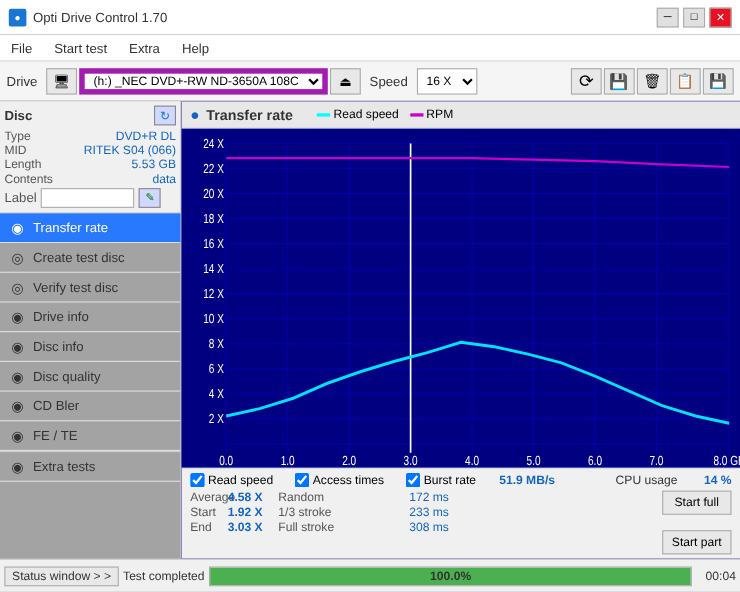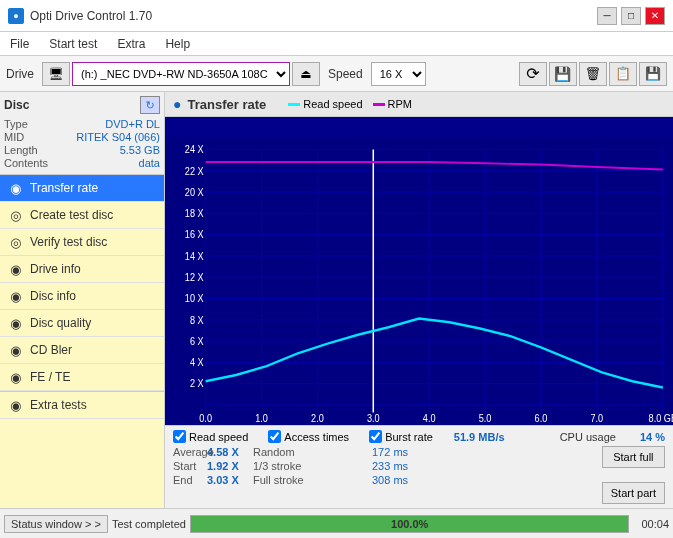--- a/index.html
+++ b/index.html
@@ -41,42 +41,42 @@
       align-items: center;
       padding: 4px 6px;
       border-bottom: 1px solid #ccc;
       height: 36px;
       gap: 8px;
     }
     .drive-label { font-size: 12px; color: #333; font-weight: normal; }
     .drive-select {
       flex: 1;
       height: 24px;
-      border: 1px solid #a21caf;
+      border: 5px solid #a21caf;
       background: white;
       font-size: 11px;
       padding: 0 4px;
       max-width: 280px;
     }
     .drive-icon-btn { width: 28px; height: 24px; background: #e8e8e8; border: 1px solid #aaa; cursor: pointer; display: flex; align-items: center; justify-content: center; }
     .speed-label { font-size: 12px; color: #333; }
     .speed-select { height: 24px; border: 1px solid #aaa; background: white; font-size: 11px; padding: 0 4px; width: 55px; }
     .toolbar-icons { display: flex; gap: 2px; margin-left: auto; }
     .tb-icon { width: 28px; height: 24px; background: #e8e8e8; border: 1px solid #aaa; cursor: pointer; display: flex; align-items: center; justify-content: center; font-size: 14px; }
 
     
     .main-area {
       display: flex;
       height: calc(538px - 32px - 24px - 36px - 30px);
     }
 
     
     .sidebar {
       width: 165px;
-      background: #fef9c3;
+      background: #a3a3a3;
       border-right: 1px solid #ccc;
       display: flex;
       flex-direction: column;
       flex-shrink: 0;
     }
 
     
     .disc-panel {
       background: #f0f0f0;
       padding: 4px;
@@ -182,21 +182,20 @@
     .chart-title { font-size: 13px; font-weight: bold; color: #333; }
     .chart-legend { display: flex; align-items: center; gap: 10px; font-size: 11px; }
     .legend-item { display: flex; align-items: center; gap: 3px; }
     .legend-color { width: 12px; height: 3px; }
 
     
     .chart-area {
       flex: 1;
       position: relative;
       background: #1d4ed8;
-      margin-top: 20px;
     }
 
     
     .stats-area {
       background: #f0f0f0;
       border-top: 1px solid #ccc;
       padding: 4px 8px;
       flex-shrink: 0;
     }
     .stats-value { color: #1565c0; font-weight: bold; margin-left: 18px; }
@@ -300,20 +299,25 @@
         <span class="disc-row-label">MID</span>
         <span class="disc-row-value">RITEK S04 (066)</span>
       </div>
       <div class="disc-row">
         <span class="disc-row-label">Length</span>
         <span class="disc-row-value">5.53 GB</span>
       </div>
       <div class="disc-row">
         <span class="disc-row-label">Contents</span>
         <span class="disc-row-value">data</span>
+      </div>
+      <div class="disc-label-row">
+        <span class="disc-row-label">Label</span>
+        <input class="disc-label-input" type="text" value="" style="">
+        <div class="disc-label-edit-btn" style="color:green;">✎</div>
       </div>
     </div>
 
     <div class="nav-items">
       <div class="nav-item active">
         <span class="nav-icon">◉</span>
         <span>Transfer rate</span>
       </div>
       <div class="nav-item">
         <span class="nav-icon">◎</span>

